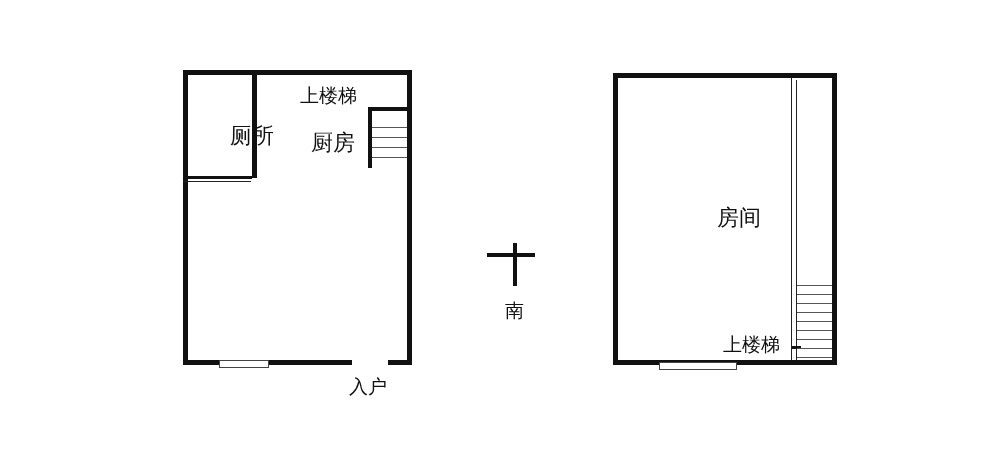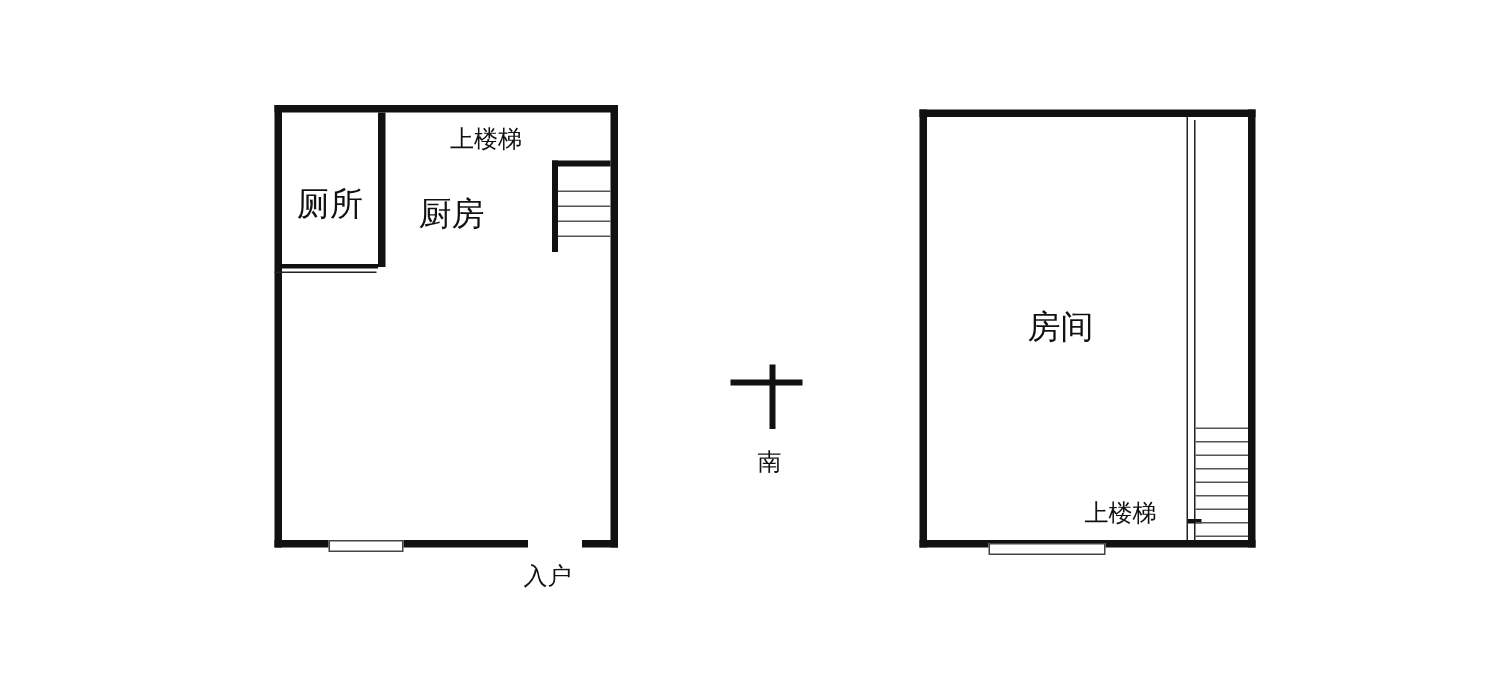--- a/index.html
+++ b/index.html
@@ -7,22 +7,22 @@
     width:1000px;height:466px;position:relative;
     background:#ffffff;overflow:hidden;
     font-family:"Liberation Serif","DejaVu Serif",serif;
   }
   .abs{position:absolute;}
   .wall{position:absolute;background:#111;}
   .thin{position:absolute;background:#222;}
   .tread{position:absolute;background:#555;height:1px;width:35px;}
   .win{position:absolute;background:#fff;border:1px solid #444;box-sizing:border-box;}
   .lbl{position:absolute;color:#111;white-space:nowrap;line-height:1;}
-  .f22{font-size:22px;}
-  .f21{font-size:16px;}
+  .f22{font-size:22px;margin-left:32px;}
+  .f21{font-size:19px;}
 </style>
 </head>
 <body>
 
 <div class="abs" style="left:0;top:0;width:500px;height:466px;">
 
   <div class="wall" style="left:183px;top:70px;width:229px;height:5px;"></div>
   <div class="wall" style="left:183px;top:70px;width:5px;height:295px;"></div>
   <div class="wall" style="left:407px;top:70px;width:5px;height:295px;"></div>
   <div class="wall" style="left:183px;top:360px;width:169px;height:5px;"></div>

